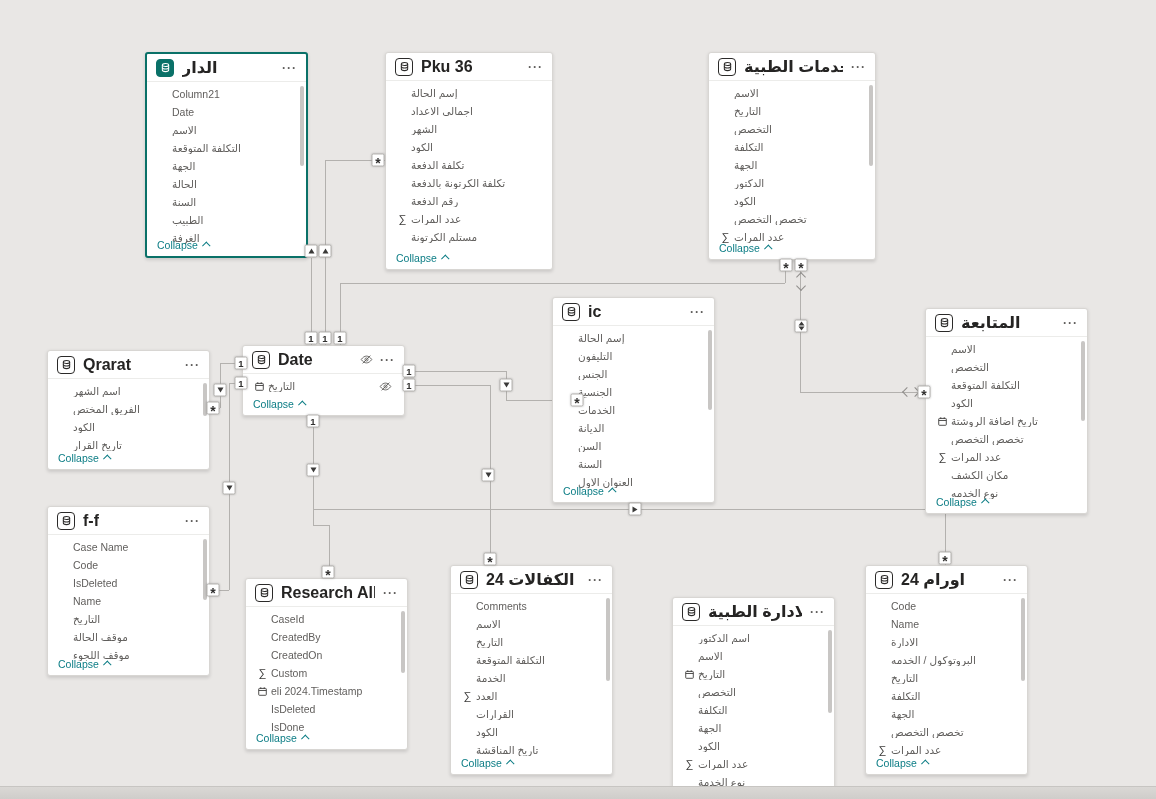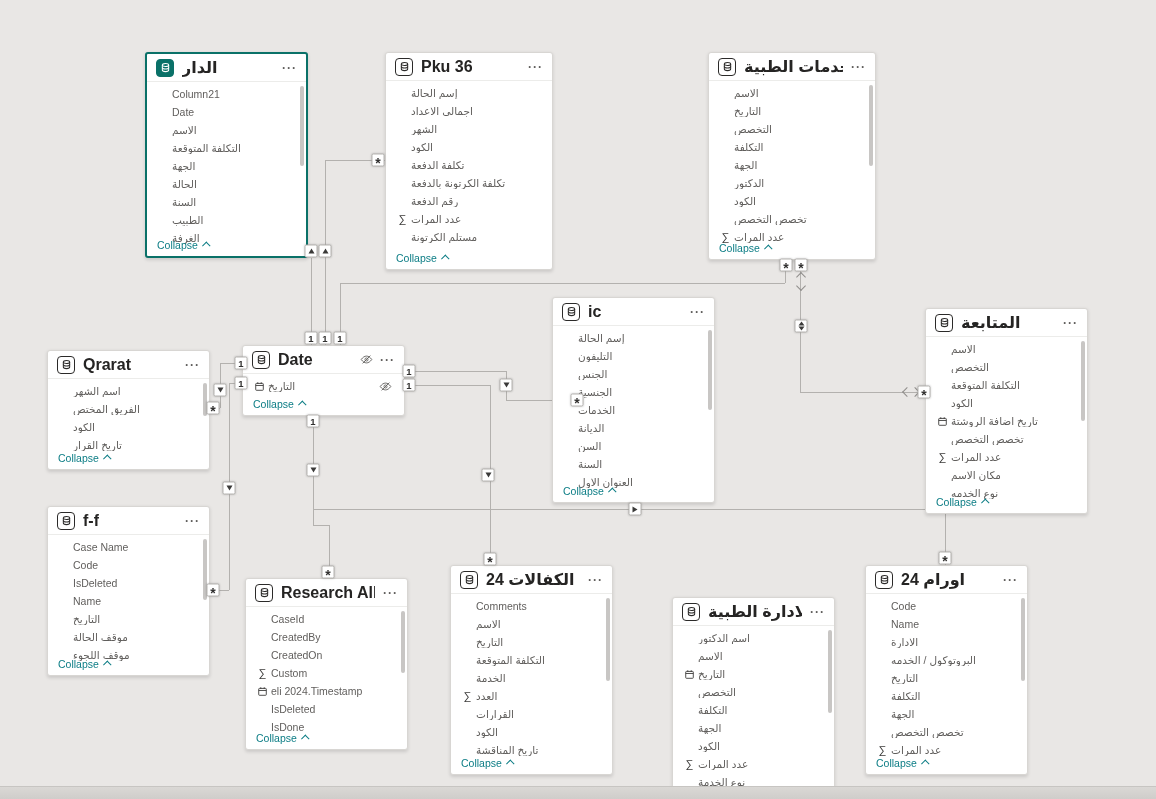--- a/index.html
+++ b/index.html
@@ -316,21 +316,21 @@
         <div class="field">
           <span class="ficon"></span>
           <span class="flabel">تخصص التخصص</span>
         </div>
         <div class="field">
           <span class="ficon">∑</span>
           <span class="flabel">عدد المرات</span>
         </div>
         <div class="field">
           <span class="ficon"></span>
-          <span class="flabel">مكان الاسم</span>
+          <span class="flabel">مكان الكشف</span>
         </div>
         <div class="field">
           <span class="ficon"></span>
           <span class="flabel">نوع الخدمه</span>
         </div>
       </div>
     <div class="collapse-row">
       <span class="collapse-link">
         <span class="collapse-text">Collapse</span>
         <span class="caret"></span>

